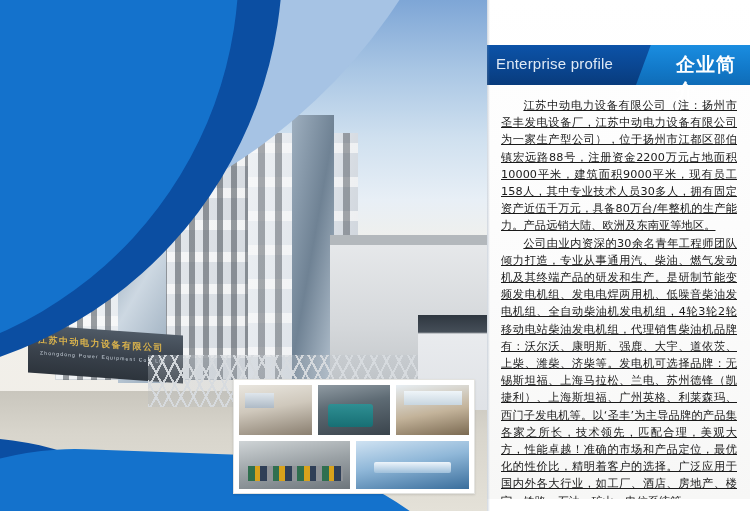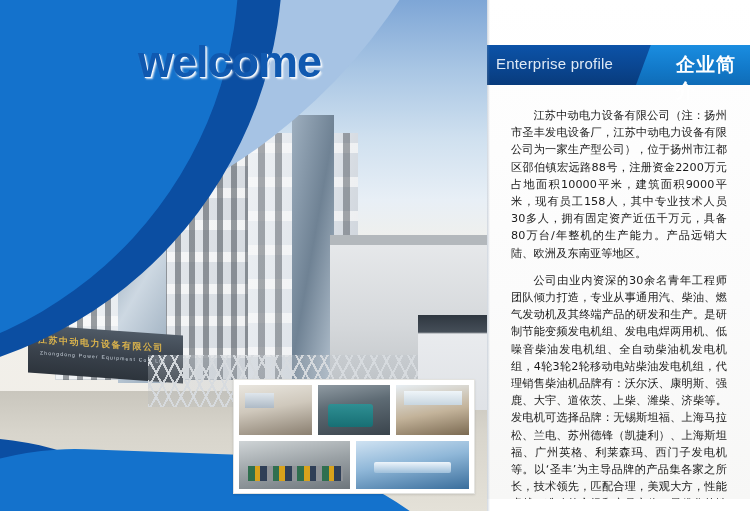--- a/index.html
+++ b/index.html
@@ -180,21 +180,21 @@
     font-weight:bold;letter-spacing:1px;
     font-family:"DejaVu Sans",sans-serif;
   }
   .body-text{
     position:absolute;left:14px;top:97px;width:236px;
     font-family:"DejaVu Sans","Liberation Sans",sans-serif;
     font-size:11.2px;line-height:17.2px;color:#1a1a1a;
     text-align:justify;text-justify:inter-character;
     letter-spacing:.1px;
   }
-  .body-text p{margin:10px;text-indent:2em;}
+  .body-text p{margin:0;text-indent:2em;text-decoration:underline;}
   .edge-shade{
     position:absolute;left:487px;top:0;width:3px;height:511px;
     background:linear-gradient(90deg,rgba(120,140,165,.35),rgba(255,255,255,0));
   }
 </style>
 </head>
 <body>
 
 <div id="stage">
 
@@ -226,21 +226,20 @@
       </div>
 
       <div class="fence"></div>
       <div class="gatepost"></div>
     </div>
 
     <div class="swoosh-top"></div>
     <div class="wedge-dark"></div>
     <div class="wedge-mid"></div>
 
-    <div class="welcome">welcome</div>
 
     <div class="swoosh-bot2"></div>
     <div class="swoosh-bot"></div>
 
     <div class="collage">
       <div class="row r1">
         <div class="ph ph-office"></div>
         <div class="ph ph-gen"></div>
         <div class="ph ph-recep"></div>
       </div>

